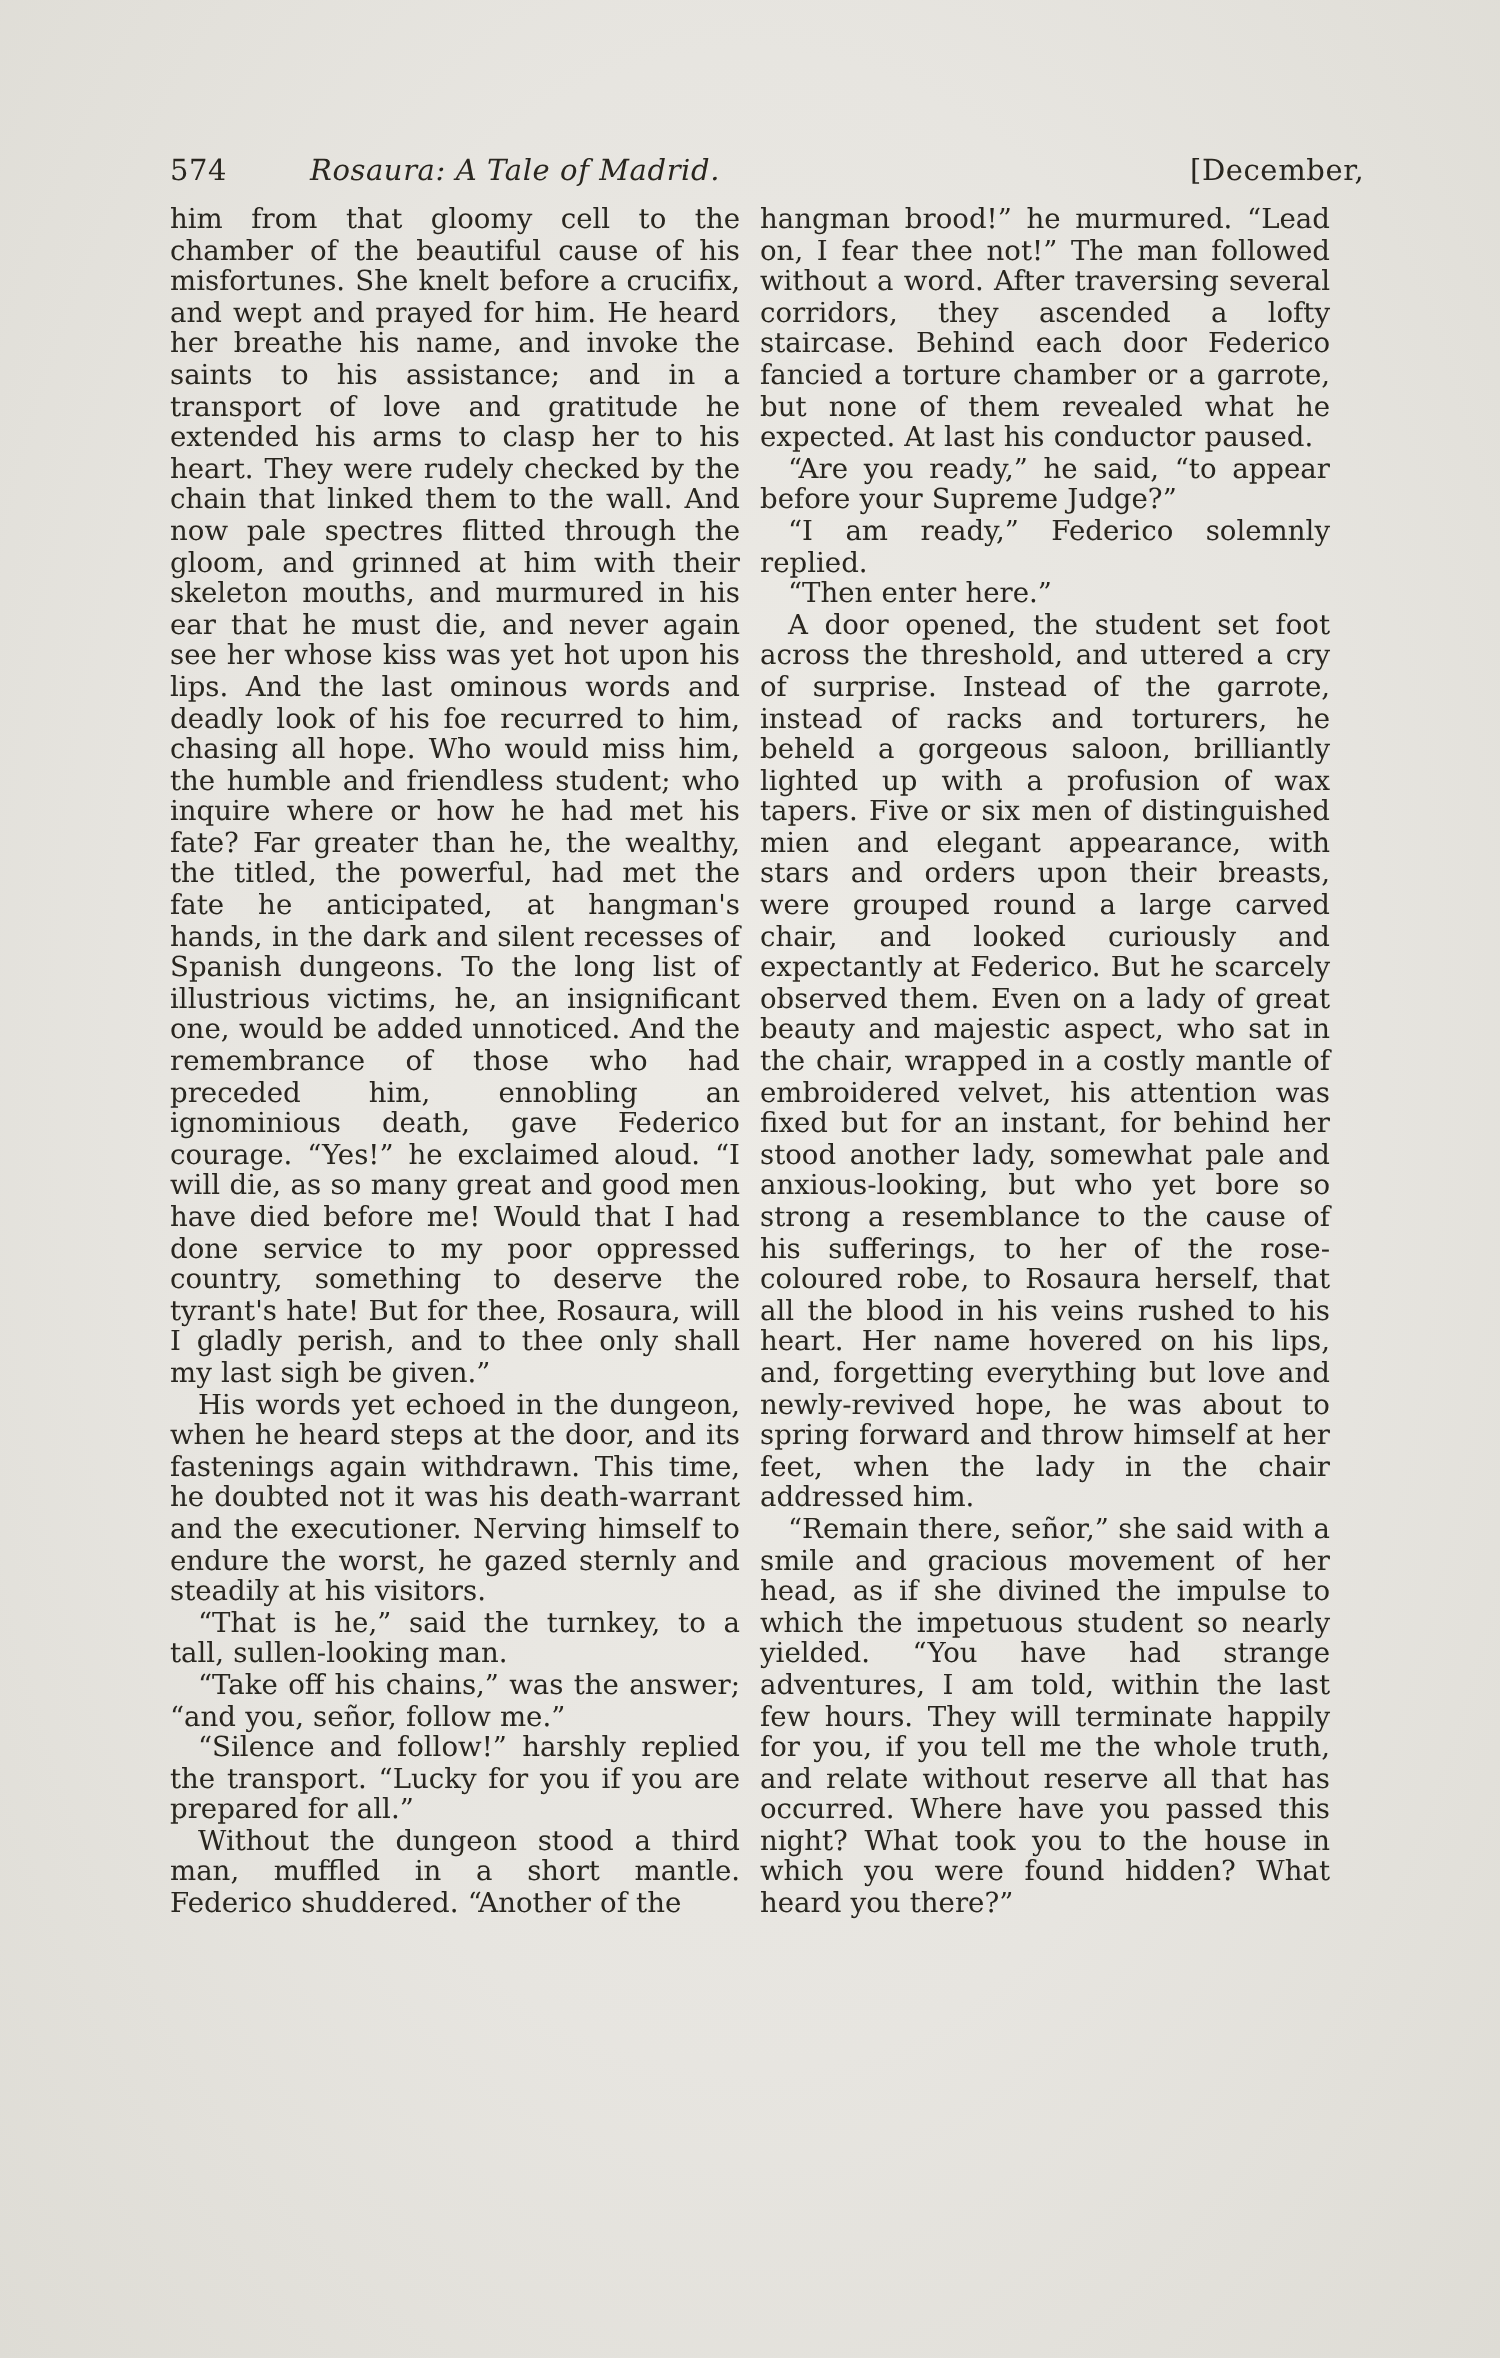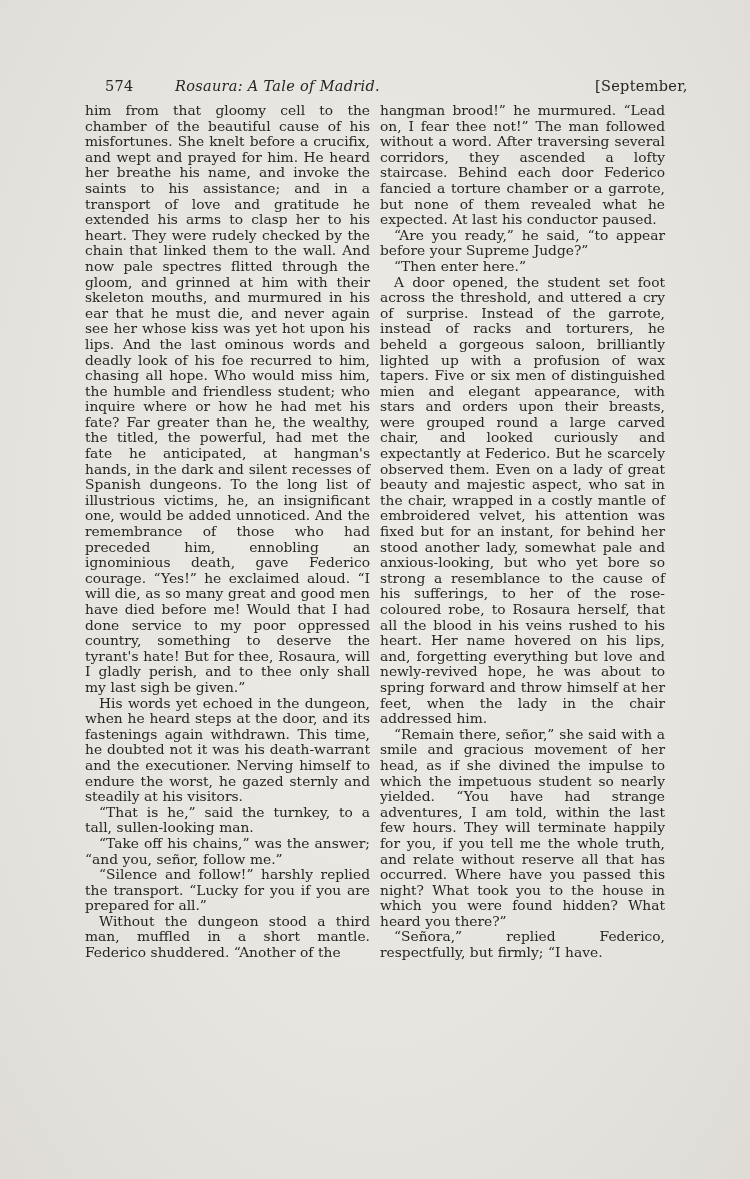--- a/index.html
+++ b/index.html
@@ -22,21 +22,20 @@
   }
   .header {
     display: flex;
     align-items: baseline;
     font-size: 14.5px;
     letter-spacing: 0.3px;
   }
   .pagenum {
     width: 70px;
     text-align: left;
-    margin-left: 20px;
   }
   .title {
     flex: 1;
     text-align: left;
     font-style: italic;
   }
   .issue {
     width: 70px;
     text-align: right;
   }
@@ -62,33 +61,33 @@
     text-indent: 0;
   }
 </style>
 </head>
 <body>
 
 <div class="page">
   <div class="header">
     <span class="pagenum">574</span>
     <span class="title">Rosaura: A Tale of Madrid.</span>
-    <span class="issue">[September,</span>
+    <span class="issue">[December,</span>
   </div>
   <div class="columns">
     <div class="col">
         <p class="noindent">him from that gloomy cell to the chamber of the beautiful cause of his misfortunes. She knelt before a crucifix, and wept and prayed for him. He heard her breathe his name, and invoke the saints to his assistance; and in a transport of love and gratitude he extended his arms to clasp her to his heart. They were rudely checked by the chain that linked them to the wall. And now pale spectres flitted through the gloom, and grinned at him with their skeleton mouths, and murmured in his ear that he must die, and never again see her whose kiss was yet hot upon his lips. And the last ominous words and deadly look of his foe recurred to him, chasing all hope. Who would miss him, the humble and friendless student; who inquire where or how he had met his fate?  Far greater than he, the wealthy, the titled, the powerful, had met the fate he anticipated, at hangman's hands, in the dark and silent recesses of Spanish dungeons.  To the long list of illustrious victims, he, an insignificant one, would be added unnoticed. And the remembrance of those who had preceded him, ennobling an ignominious death, gave Federico courage. “Yes!” he exclaimed aloud.  “I will die, as so many great and good men have died before me!  Would that I had done service to my poor oppressed country, something to deserve the tyrant's hate!  But for thee, Rosaura, will I gladly perish, and to thee only shall my last sigh be given.”</p>
         <p>His words yet echoed in the dungeon, when he heard steps at the door, and its fastenings again withdrawn.  This time, he doubted not it was his death-warrant and the executioner.  Nerving himself to endure the worst, he gazed sternly and steadily at his visitors.</p>
         <p>“That is he,” said the turnkey, to a tall, sullen-looking man.</p>
         <p>“Take off his chains,” was the answer; “and you, señor, follow me.”</p>
         <p>“Silence and follow!” harshly replied the transport.  “Lucky for you if you are prepared for all.”</p>
         <p>Without the dungeon stood a third man, muffled in a short mantle.  Federico shuddered.  “Another of the</p>
       </div>
     <div class="col">
         <p class="noindent">hangman brood!” he murmured. “Lead on, I fear thee not!”  The man followed without a word.  After traversing several corridors, they ascended a lofty staircase.  Behind each door Federico fancied a torture chamber or a garrote, but none of them revealed what he expected.  At last his conductor paused.</p>
         <p>“Are you ready,” he said, “to appear before your Supreme Judge?”</p>
+        <p>“I am ready,” Federico solemnly replied.</p>
         <p>“Then enter here.”</p>
         <p>A door opened, the student set foot across the threshold, and uttered a cry of surprise.  Instead of the garrote, instead of racks and torturers, he beheld a gorgeous saloon, brilliantly lighted up with a profusion of wax tapers.  Five or six men of distinguished mien and elegant appearance, with stars and orders upon their breasts, were grouped round a large carved chair, and looked curiously and expectantly at Federico. But he scarcely observed them.  Even on a lady of great beauty and majestic aspect, who sat in the chair, wrapped in a costly mantle of embroidered velvet, his attention was fixed but for an instant, for behind her stood another lady, somewhat pale and anxious-looking, but who yet bore so strong a resemblance to the cause of his sufferings, to her of the rose-coloured robe, to Rosaura herself, that all the blood in his veins rushed to his heart.  Her name hovered on his lips, and, forgetting everything but love and newly-revived hope, he was about to spring forward and throw himself at her feet, when the lady in the chair addressed him.</p>
         <p>“Remain there, señor,” she said with a smile and gracious movement of her head, as if she divined the impulse to which the impetuous student so nearly yielded.  “You have had strange adventures, I am told, within the last few hours.  They will terminate happily for you, if you tell me the whole truth, and relate without reserve all that has occurred.  Where have you passed this night?  What took you to the house in which you were found hidden?   What heard you there?”</p>
-        <p>“Señora,” replied Federico, respectfully, but firmly; “I have.</p>
       </div>
   </div>
 </div>
 
 </body></html>

